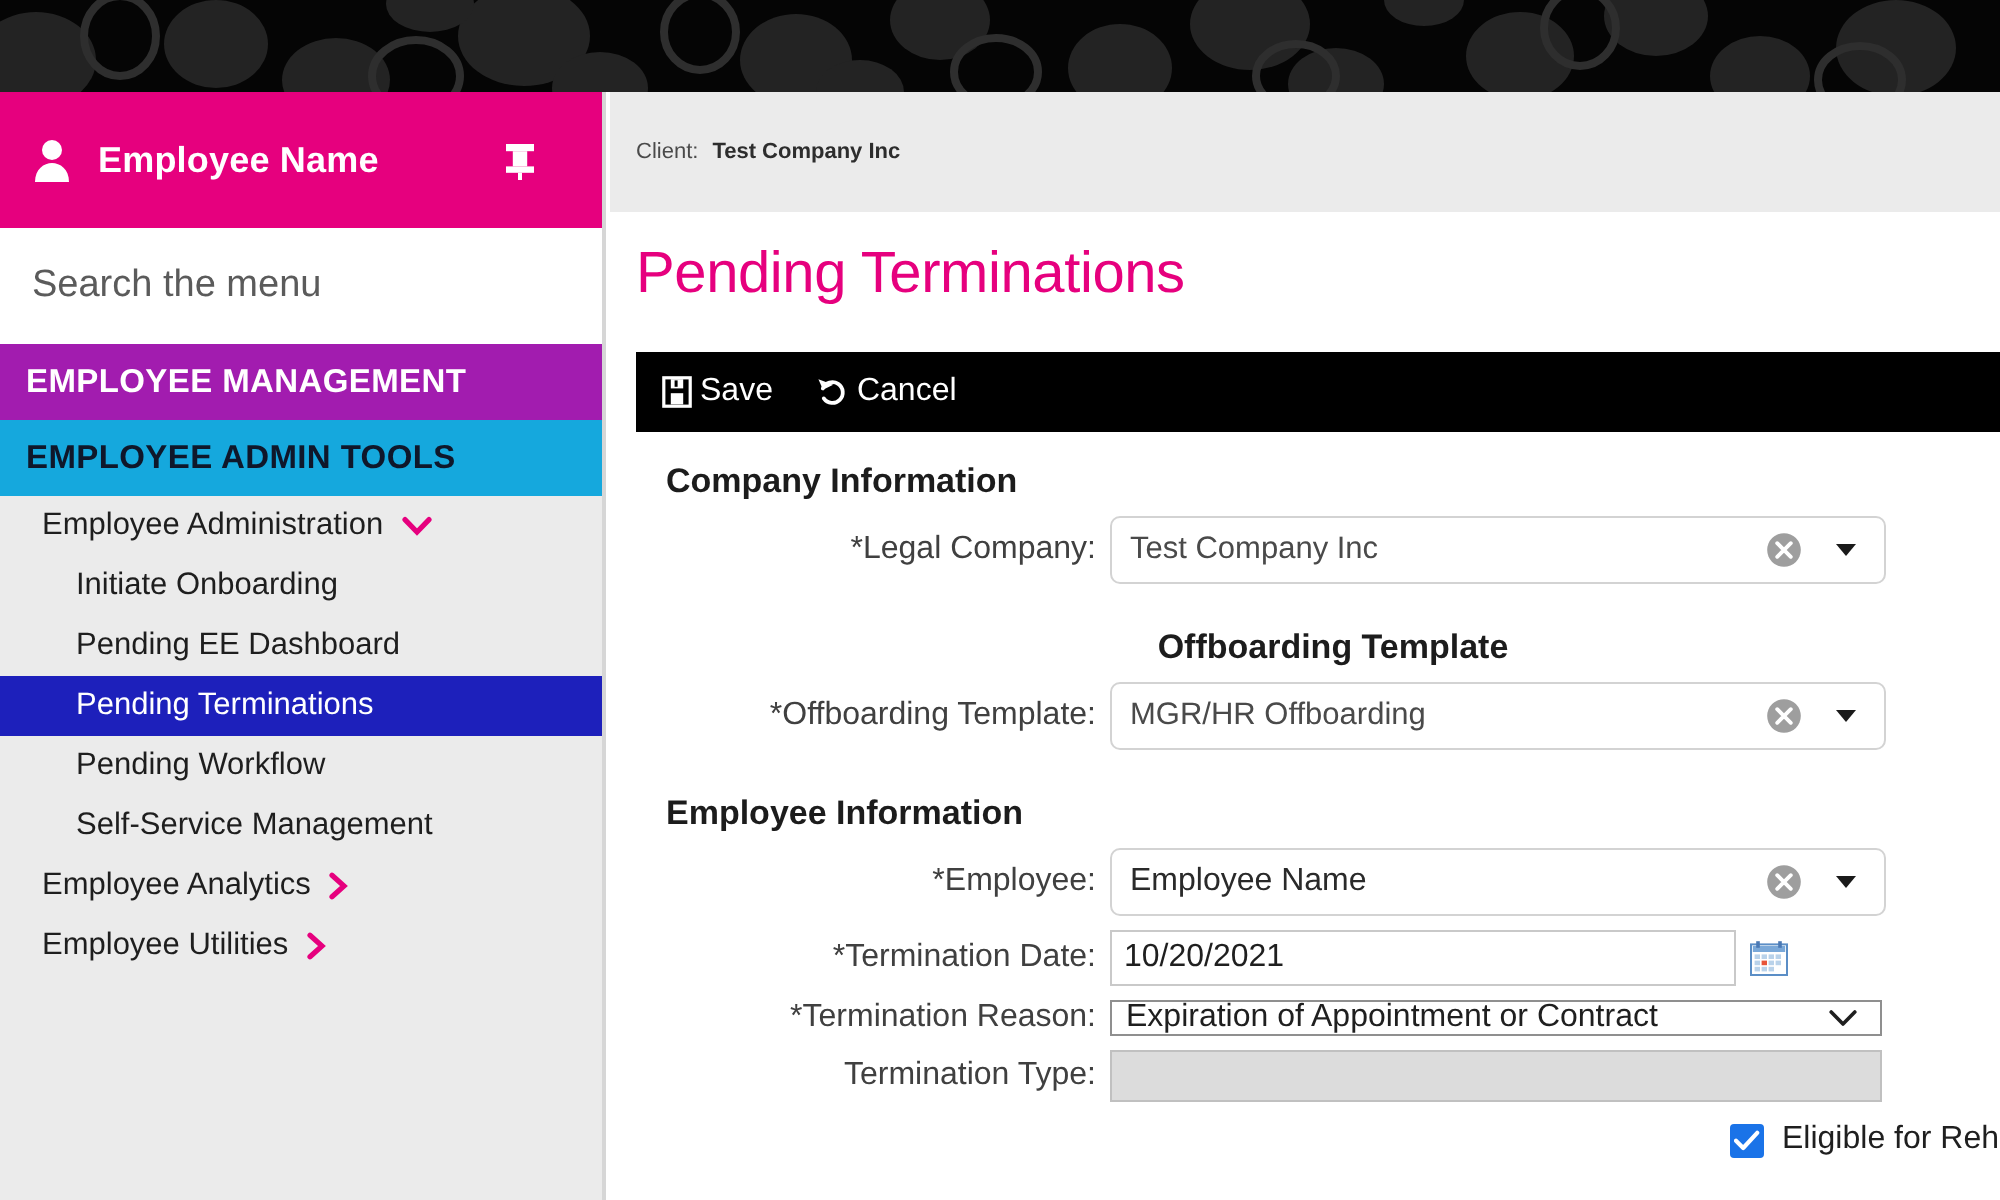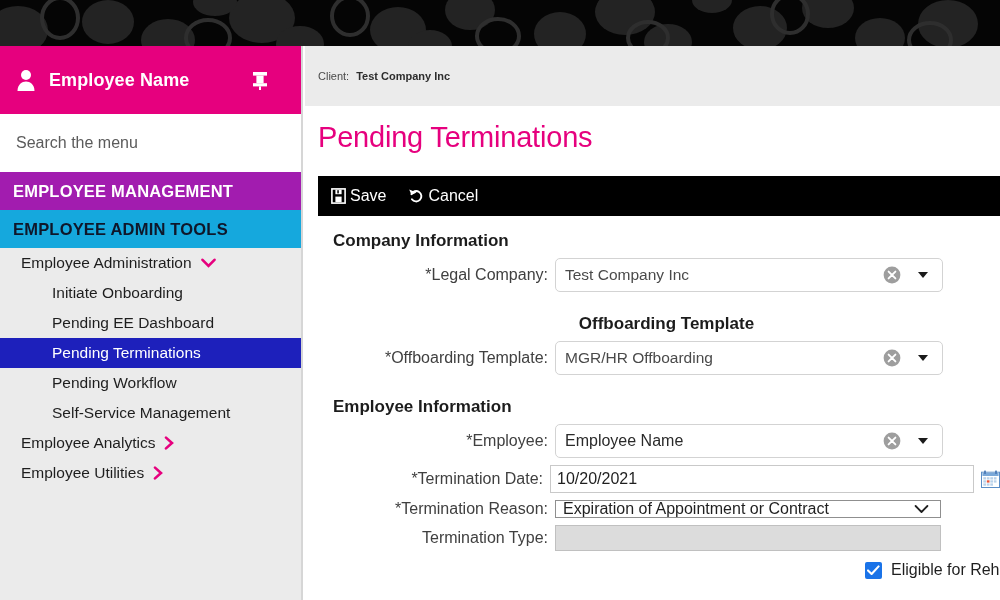--- a/index.html
+++ b/index.html
@@ -93,21 +93,21 @@
     display: flex;
     align-items: center;
     padding-left: 16px;
     box-sizing: border-box;
   }
   .sb-search-input {
     border: none;
     outline: none;
     background: transparent;
     font-family: "Liberation Sans", sans-serif;
-    font-size: 16px;
+    font-size: 19px;
     color: #3b3b3b;
     width: 250px;
     padding: 0;
   }
   .sb-search-input::placeholder { color: #5b5b5b; opacity: 1; }
 
   .sb-section {
     height: 38px;
     display: flex;
     align-items: center;
@@ -123,21 +123,21 @@
   .sb-item {
     height: 30px;
     display: flex;
     align-items: center;
     font-size: 15.5px;
     color: #1e1e1e;
     padding-left: 21px;
     box-sizing: border-box;
     white-space: nowrap;
   }
-  .sb-item.child { padding-left: 52px; }
+  .sb-item.child { padding-left: 38px; }
   .sb-item.selected {
     background: #1d20bb;
     color: #ffffff;
   }
   .sb-chevron-down {
     margin-left: 9px;
     display: inline-block;
     line-height: 0;
   }
   .sb-chevron-right {
@@ -263,21 +263,21 @@
     top: 50%;
     transform: translateY(-50%);
     width: 0; height: 0;
     border-left: 5px solid transparent;
     border-right: 5px solid transparent;
     border-top: 6px solid #1a1a1a;
     cursor: pointer;
   }
 
   .text-box {
-    width: 424px;
+    width: 313px;
     height: 28px;
     border: 1px solid #c9c9c9;
     background: #ffffff;
     box-sizing: border-box;
     display: flex;
     align-items: center;
     padding-left: 6px;
     font-size: 16px;
     color: #1f1f1f;
     font-family: "Liberation Sans", sans-serif;

